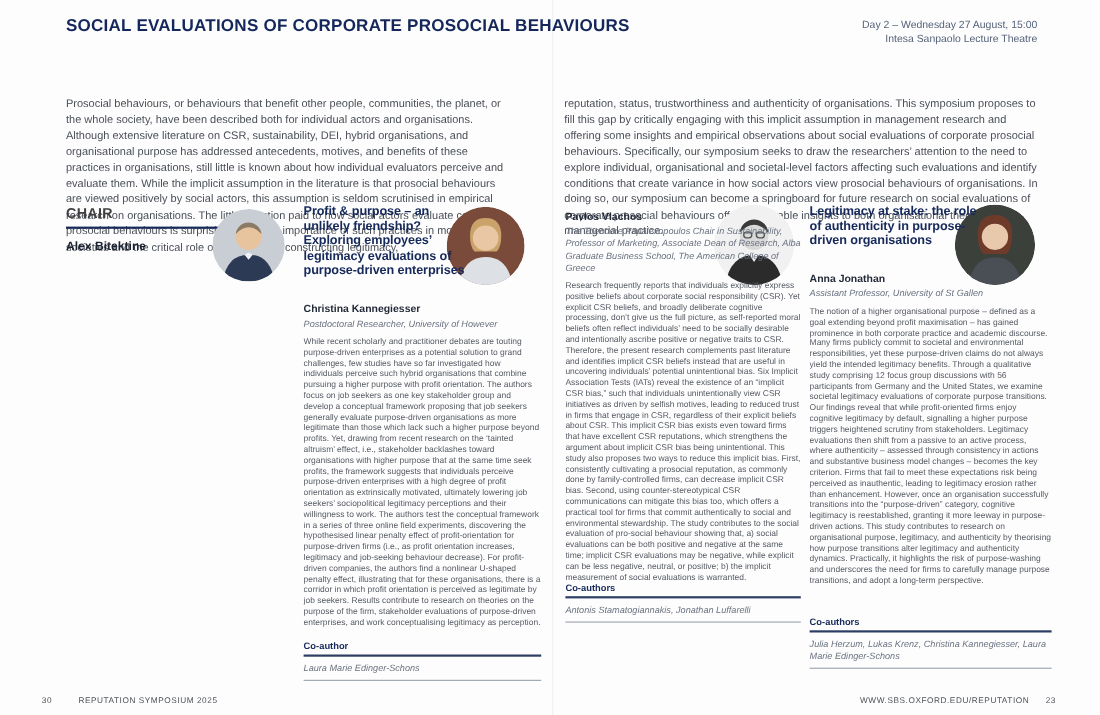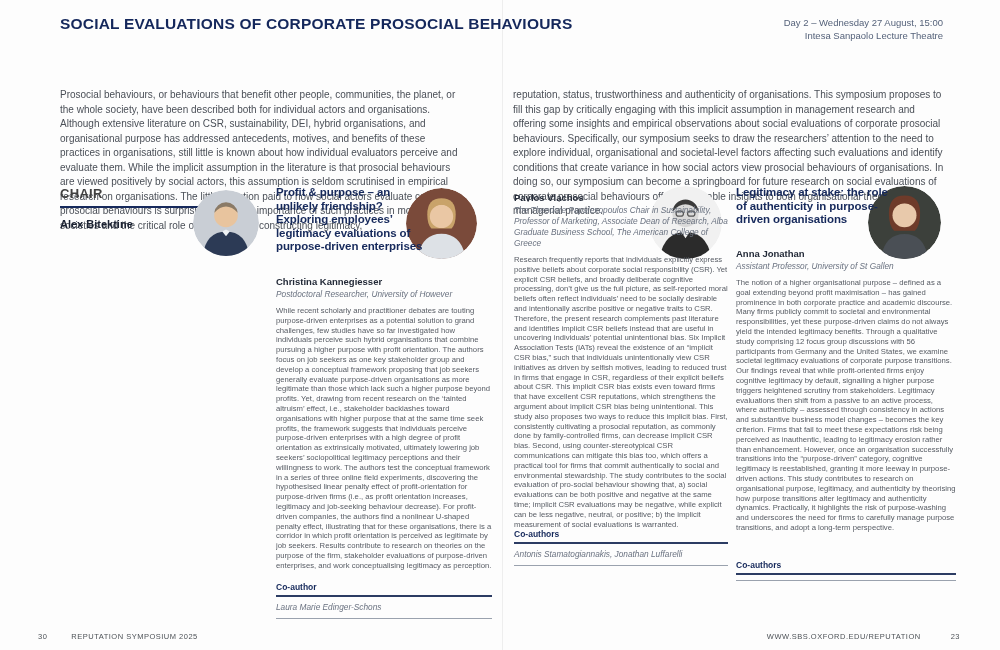--- a/index.html
+++ b/index.html
@@ -51,21 +51,21 @@
   .avatar svg{display:block;width:100%;height:100%;}
   .av-chair{left:193px;top:190px;width:66px;height:66px;}
   .av-1{left:406px;top:188px;width:71px;height:71px;}
   .av-2{left:649px;top:186px;width:73px;height:73px;}
   .av-3{left:868px;top:186px;width:73px;height:73px;}
 
   
   .footer{position:absolute;top:632px;left:0;width:1000px;font-size:7.5px;color:#4d5257;
           letter-spacing:0.5px;}
   .footer .fl{position:absolute;left:38px;display:flex;gap:24px;}
-  .footer .fr{position:absolute;right:40px;display:flex;gap:30px;}
+  .footer .fr{position:absolute;right:40px;display:flex;gap:15px;}
 </style>
 </head>
 <body>
 
 <div class="page">
   <div class="gutter"></div>
 
   <div class="page-title">SOCIAL EVALUATIONS OF CORPORATE PROSOCIAL BEHAVIOURS</div>
   <div class="session-info">
     <div>Day 2 – Wednesday 27 August, 15:00</div>
@@ -141,20 +141,21 @@
     <div class="rule-gray"></div>
   </div>
 
   <div class="talk t3">
     <div class="talk-title">Legitimacy at stake: the role of authenticity in purpose-driven organisations</div>
     <div class="speaker">Anna Jonathan</div>
     <div class="affil">Assistant Professor, University of St Gallen</div>
     <div class="abstract">The notion of a higher organisational purpose – defined as a goal extending beyond profit maximisation – has gained prominence in both corporate practice and academic discourse. Many firms publicly commit to societal and environmental responsibilities, yet these purpose-driven claims do not always yield the intended legitimacy benefits. Through a qualitative study comprising 12 focus group discussions with 56 participants from Germany and the United States, we examine societal legitimacy evaluations of corporate purpose transitions. Our findings reveal that while profit-oriented firms enjoy cognitive legitimacy by default, signalling a higher purpose triggers heightened scrutiny from stakeholders. Legitimacy evaluations then shift from a passive to an active process, where authenticity – assessed through consistency in actions and substantive business model changes – becomes the key criterion. Firms that fail to meet these expectations risk being perceived as inauthentic, leading to legitimacy erosion rather than enhancement. However, once an organisation successfully transitions into the “purpose-driven” category, cognitive legitimacy is reestablished, granting it more leeway in purpose-driven actions. This study contributes to research on organisational purpose, legitimacy, and authenticity by theorising how purpose transitions alter legitimacy and authenticity dynamics. Practically, it highlights the risk of purpose-washing and underscores the need for firms to carefully manage purpose transitions, and adopt a long-term perspective.</div>
     <div class="coauthor-label">Co-authors</div>
     <div class="rule-navy"></div>
+    <div class="coauthor-names">Julia Herzum, Lukas Krenz, Christina Kannegiesser, Laura Marie Edinger-Schons</div>
     <div class="rule-gray"></div>
   </div>
 
   <div class="footer">
     <div class="fl">
       <span>30</span>
       <span>REPUTATION SYMPOSIUM 2025</span>
     </div>
     <div class="fr">
       <span>WWW.SBS.OXFORD.EDU/REPUTATION</span>

